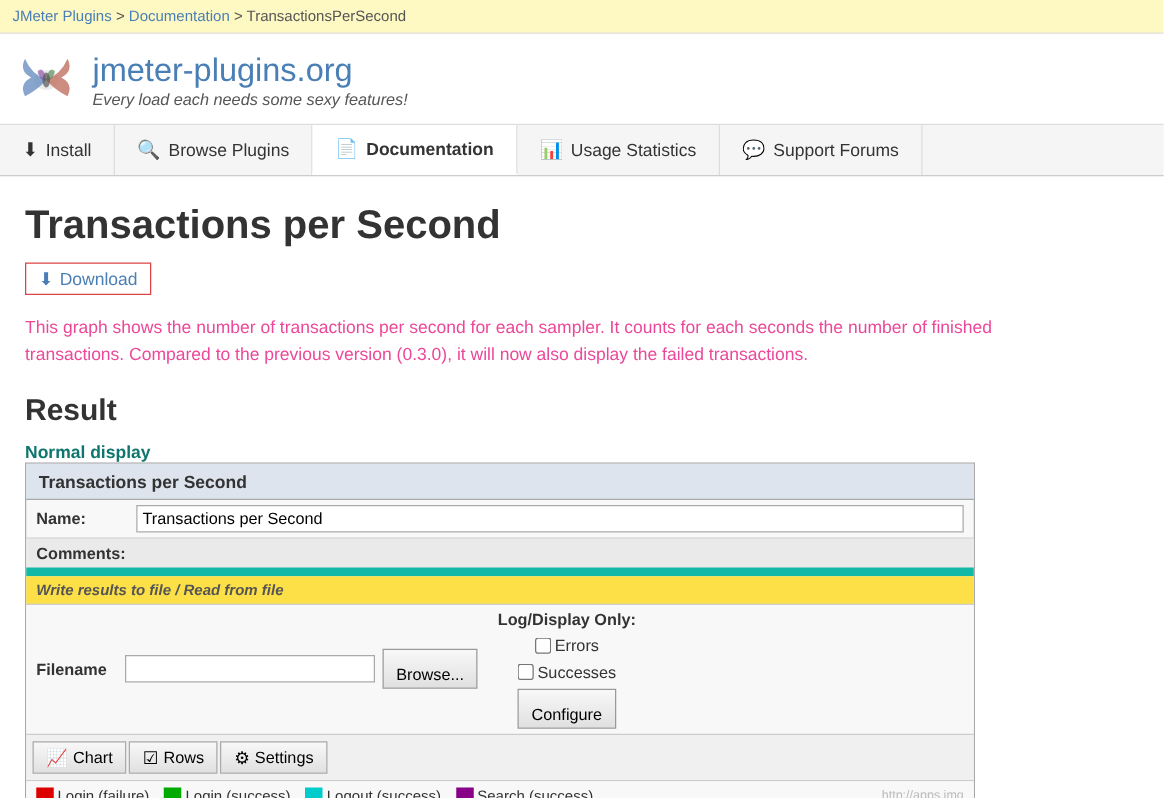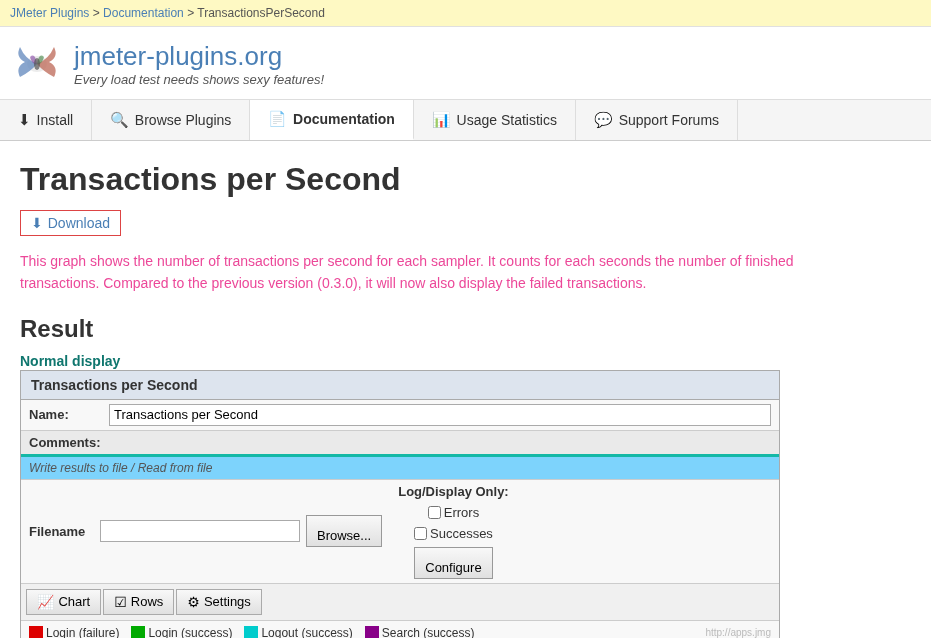--- a/index.html
+++ b/index.html
@@ -139,32 +139,33 @@
       flex: 1;
       border: 1px solid #aaa;
       padding: 2px 4px;
       font-size: 13px;
       height: 22px;
     }
     .chart-row-comments {
       padding: 4px 8px;
       font-size: 13px;
       font-weight: bold;
-      border-bottom: 3px solid #14b8a6;
+      border-bottom: 7px solid #14b8a6;
       background: #eaeaea;
     }
     .chart-row-file {
       display: flex;
       align-items: flex-start;
       padding: 4px 8px;
       font-size: 12px;
       border-bottom: 1px solid #ccc;
-      background: #7dd3fc;
+      background: #fde047;
       font-style: italic;
       color: #555;
+      font-weight: bold;
     }
     .chart-row-filename {
       display: flex;
       align-items: center;
       border-bottom: 1px solid #ccc;
       padding: 4px 8px;
       gap: 6px;
       background: #f8f8f8;
     }
     .chart-row-filename label {
@@ -290,21 +291,21 @@
     <svg class="logo-icon" viewBox="0 0 54 54" xmlns="http://www.w3.org/2000/svg">
       <ellipse cx="27" cy="27" rx="10" ry="8" fill="#c0c0c0" opacity="0.3"></ellipse>
       <path d="M10,10 Q5,20 15,25 Q5,30 10,40 Q20,35 27,27 Q15,22 10,10Z" fill="#6a8fc0" opacity="0.8"></path>
       <path d="M44,10 Q49,20 39,25 Q49,30 44,40 Q34,35 27,27 Q39,22 44,10Z" fill="#c07060" opacity="0.8"></path>
       <path d="M20,20 Q25,15 27,27 Q22,28 20,20Z" fill="#8040a0" opacity="0.6"></path>
       <path d="M34,20 Q29,15 27,27 Q32,28 34,20Z" fill="#408040" opacity="0.6"></path>
       <ellipse cx="27" cy="27" rx="3" ry="6" fill="#555" opacity="0.7"></ellipse>
     </svg>
     <div class="site-title-area">
       <h1>jmeter-plugins.org</h1>
-      <p>Every load test needs shows sexy features!</p>
+      <p>Every load each needs some sexy features!</p>
     </div>
   </div>
 </div>
 
 <nav class="main-nav">
   <a class="nav-item" href="#">
     <span class="nav-icon">⬇</span>
     <span>Install</span>
   </a>
   <a class="nav-item" href="#">

